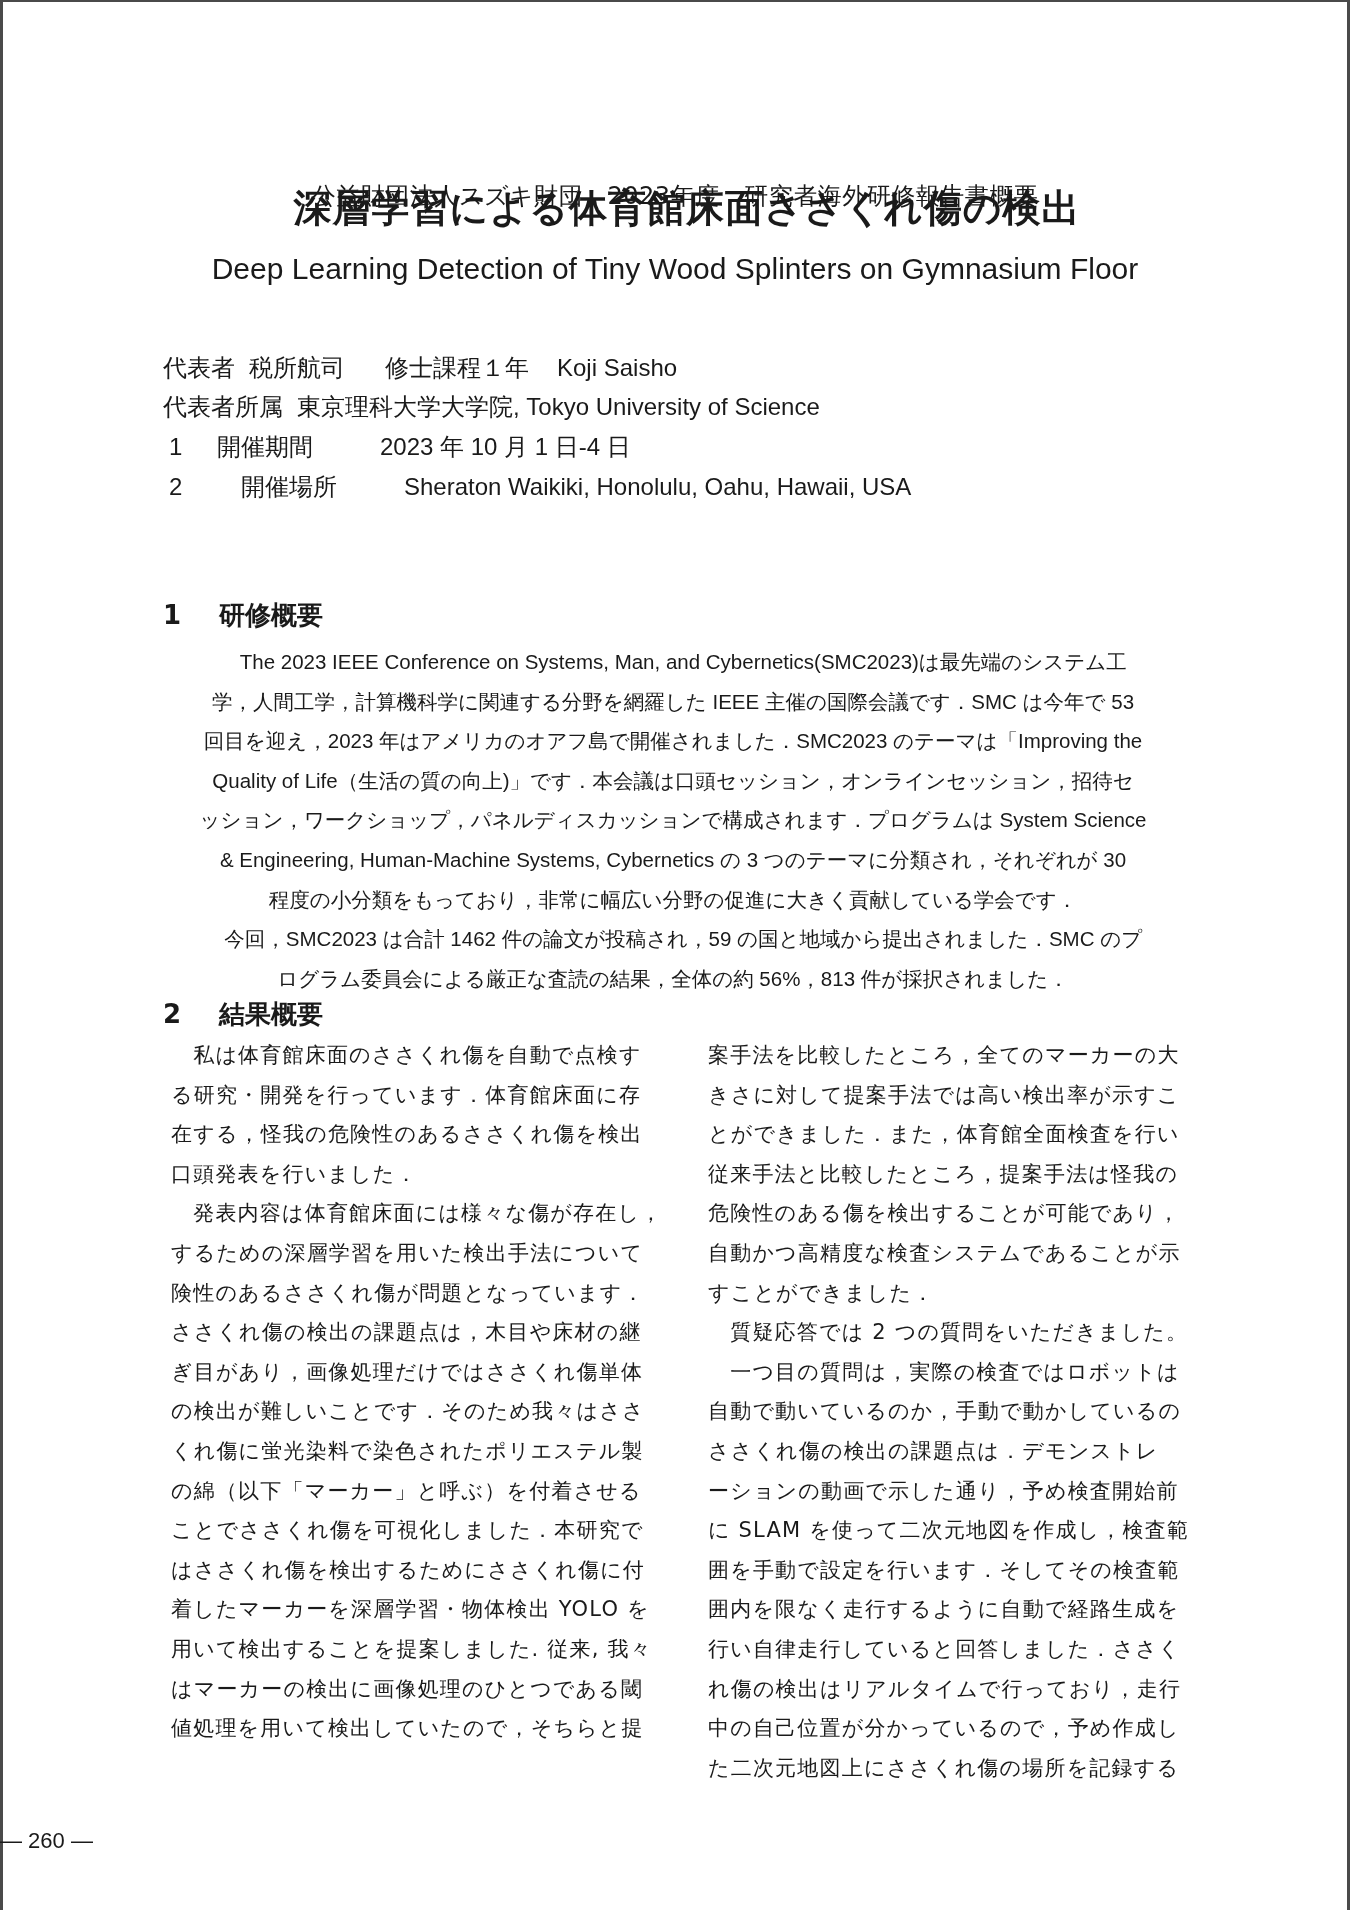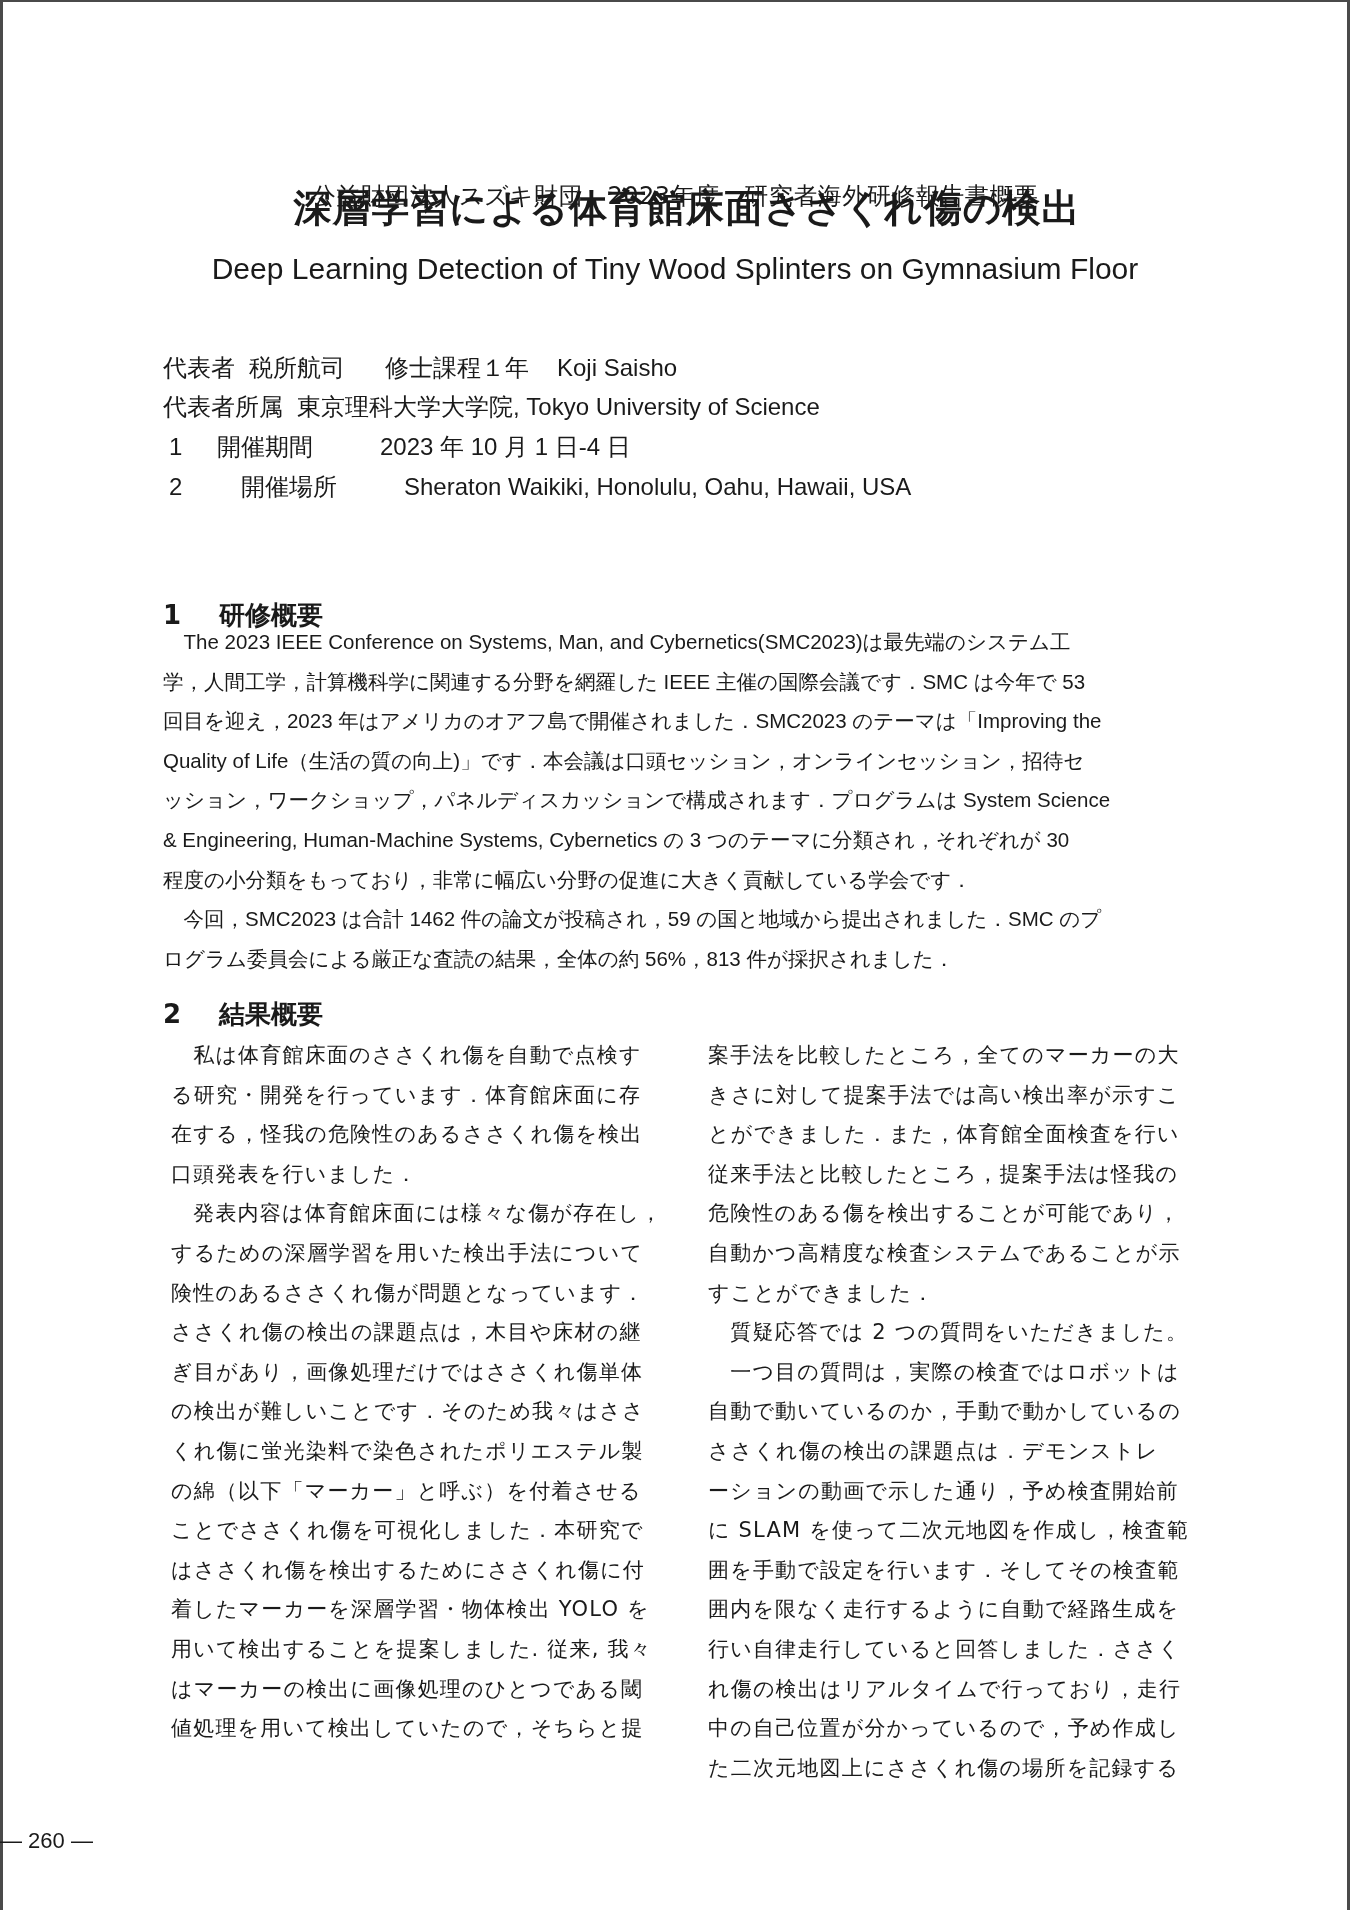--- a/index.html
+++ b/index.html
@@ -55,21 +55,21 @@
   <span style="display:inline-block;width:54px;padding-left:6px;box-sizing:border-box;">1</span><span style="display:inline-block;width:163px;">開催期間</span><span>2023 年 10 月 1 日-4 日</span>
 </div>
 <div class="abs meta" style="top:471px;">
   <span style="display:inline-block;width:54px;padding-left:6px;box-sizing:border-box;">2</span><span style="display:inline-block;width:163px;margin-left:24px;">開催場所</span><span>Sheraton Waikiki, Honolulu, Oahu, Hawaii, USA</span>
 </div>
 
 <div class="abs sec-head" style="top:598px;">
   <span class="num">1</span><span>研修概要</span>
 </div>
 
-<div class="abs para" style="top:622px;">
+<div class="abs para" style="top:642px;text-align:center;">
   <div class="ln">　The 2023 IEEE Conference on Systems, Man, and Cybernetics(SMC2023)は最先端のシステム工</div>
   <div class="ln">学，人間工学，計算機科学に関連する分野を網羅した IEEE 主催の国際会議です．SMC は今年で 53</div>
   <div class="ln">回目を迎え，2023 年はアメリカのオアフ島で開催されました．SMC2023 のテーマは「Improving the</div>
   <div class="ln">Quality of Life（生活の質の向上)」です．本会議は口頭セッション，オンラインセッション，招待セ</div>
   <div class="ln">ッション，ワークショップ，パネルディスカッションで構成されます．プログラムは System Science</div>
   <div class="ln">&amp; Engineering, Human-Machine Systems, Cybernetics の 3 つのテーマに分類され，それぞれが 30</div>
   <div class="ln">程度の小分類をもっており，非常に幅広い分野の促進に大きく貢献している学会です．</div>
   <div class="ln">　今回，SMC2023 は合計 1462 件の論文が投稿され，59 の国と地域から提出されました．SMC のプ</div>
   <div class="ln">ログラム委員会による厳正な査読の結果，全体の約 56%，813 件が採択されました．</div>
 </div>

